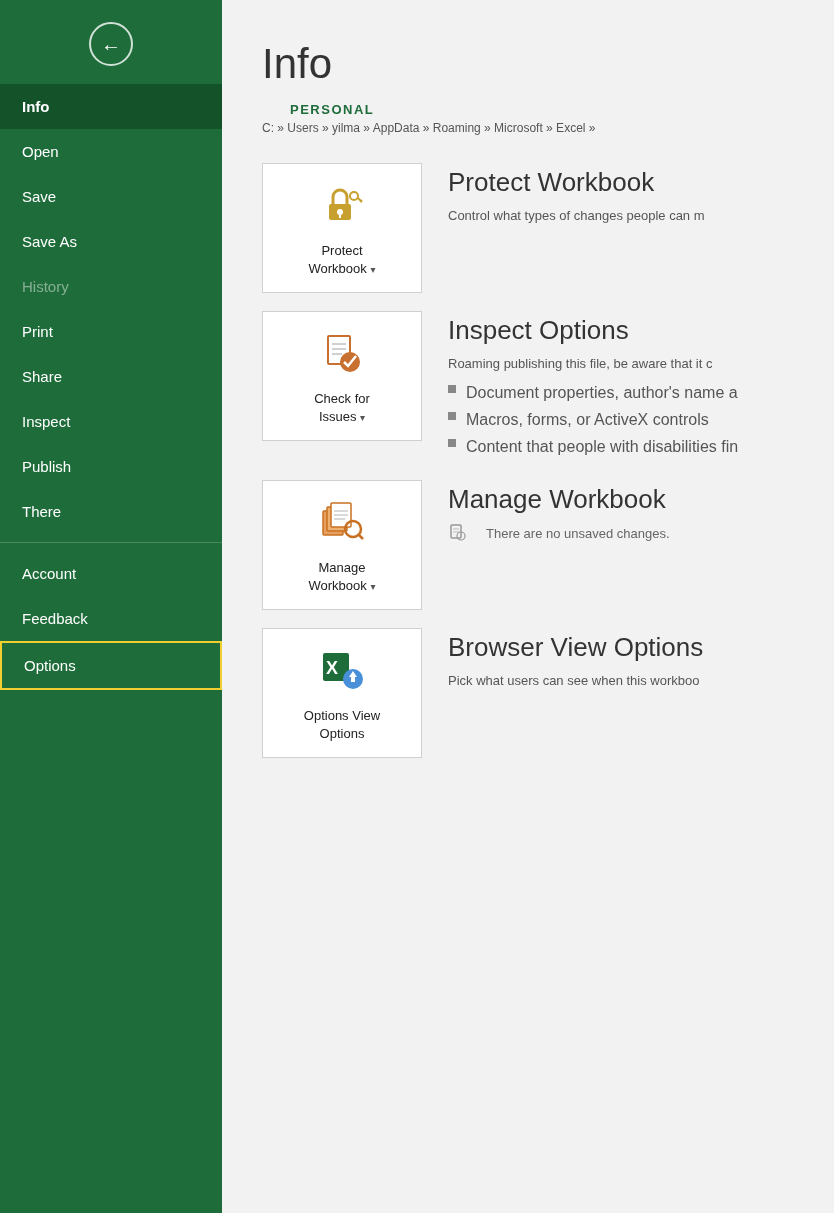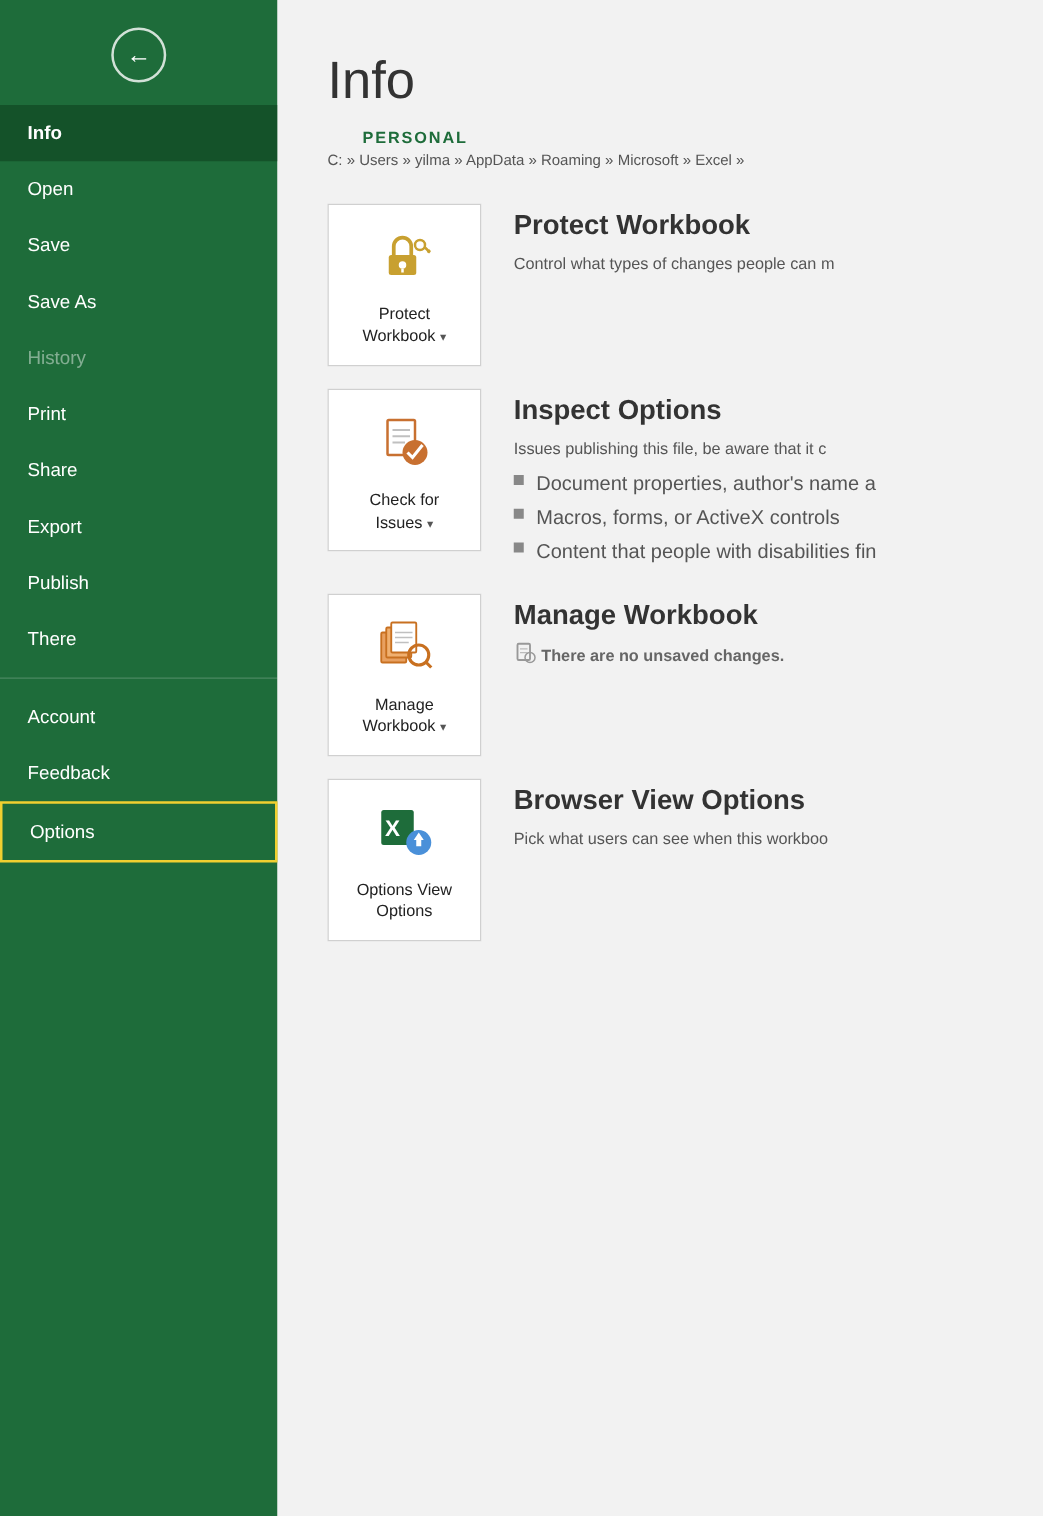--- a/index.html
+++ b/index.html
@@ -122,21 +122,21 @@
     
     .feature-row {
       display: flex;
       flex-direction: row;
       align-items: flex-start;
       margin-bottom: 18px;
       background: transparent;
     }
 
     .feature-btn {
-      width: 123px;
+      width: 160px;
       min-height: 130px;
       background: #fff;
       border: 1px solid #d0d0d0;
       display: flex;
       flex-direction: column;
       justify-content: center;
       cursor: pointer;
       flex-shrink: 0;
       padding: 16px 8px 12px 8px;
       margin-right: 26px;
@@ -159,22 +159,22 @@
       font-size: 10px;
       color: #555;
     }
 
     .feature-info {
       flex: 1;
       padding-top: 4px;
     }
 
     .feature-title {
-      font-size: 22px;
-      font-weight: 700;
+      font-size: 26px;
+      font-weight: 400;
       color: #333;
       margin-bottom: 8px;
     }
 
     .feature-desc {
       font-size: 13px;
       color: #555;
       line-height: 1.6;
     }
 
@@ -199,24 +199,23 @@
       height: 8px;
       background: #888;
       margin-right: 10px;
       margin-top: 4px;
       flex-shrink: 0;
     }
 
     .manage-desc {
       display: flex;
       align-items: center;
-      gap: 4px;
+      gap: 20px;
       font-size: 13px;
       color: #666;
-      font-weight: bold;
     }
 
     
     .icon-lock {
       color: #c8a030;
       font-size: 36px;
       position: relative;
       display: inline-block;
     }
 
@@ -248,21 +247,21 @@
     <div class="sidebar-item disabled">
       <span>History</span>
     </div>
     <div class="sidebar-item">
       <span>Print</span>
     </div>
     <div class="sidebar-item">
       <span>Share</span>
     </div>
     <div class="sidebar-item">
-      <span>Export</span>
+      <span>Inspect</span>
     </div>
     <div class="sidebar-item">
       <span>Publish</span>
     </div>
     <div class="sidebar-item">
       <span>There</span>
     </div>
 
     <hr class="sidebar-divider">
 
@@ -337,21 +336,21 @@
         </svg>
       </span>
       <span class="feature-btn-label">
         <span>Check for</span><br>
         <span>Issues</span>
         <span class="feature-dropdown-arrow"> ▾</span>
       </span>
     </button>
     <div class="feature-info">
       <div class="feature-title">Inspect Options</div>
-      <div class="feature-desc">Issues publishing this file, be aware that it c</div>
+      <div class="feature-desc">Roaming publishing this file, be aware that it c</div>
       <ul class="bullet-list">
         <li>
           <span class="bullet-square"></span>
           <span>Document properties, author's name a</span>
         </li>
         <li>
           <span class="bullet-square"></span>
           <span>Macros, forms, or ActiveX controls</span>
         </li>
         <li>

